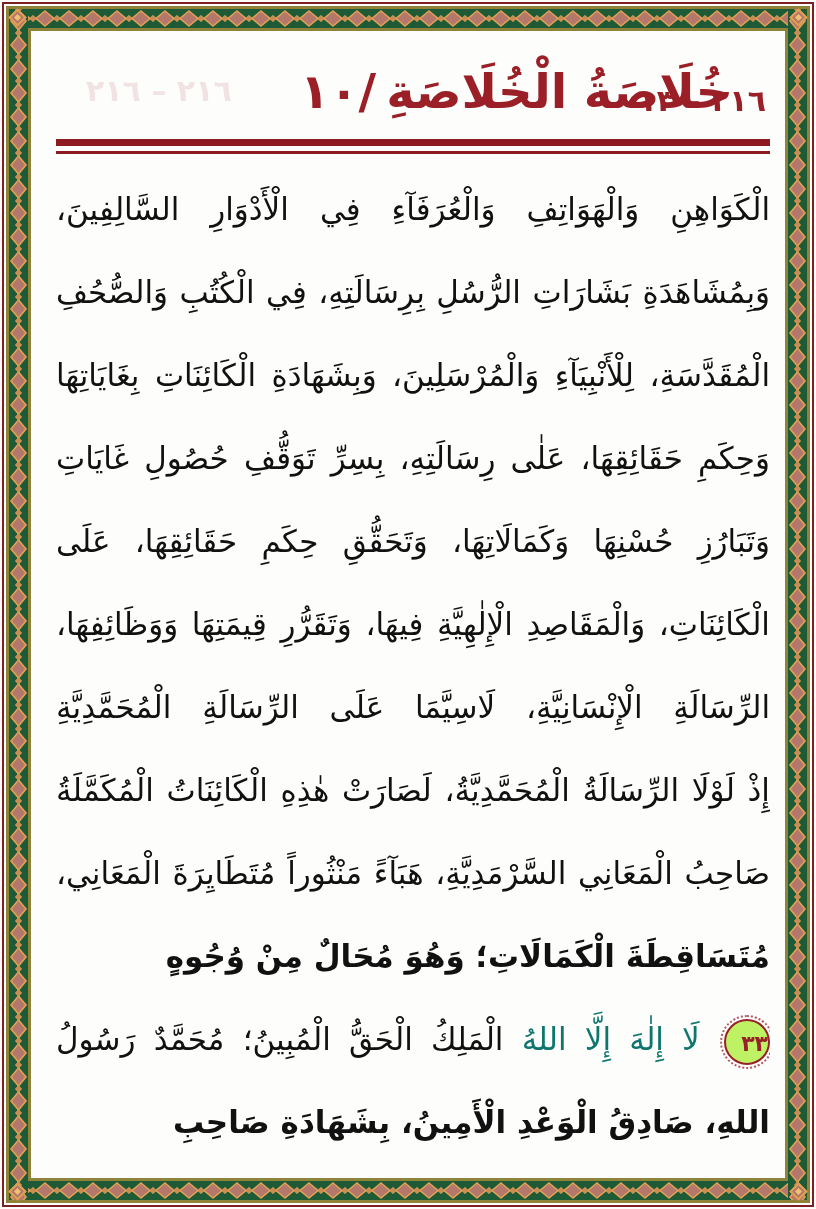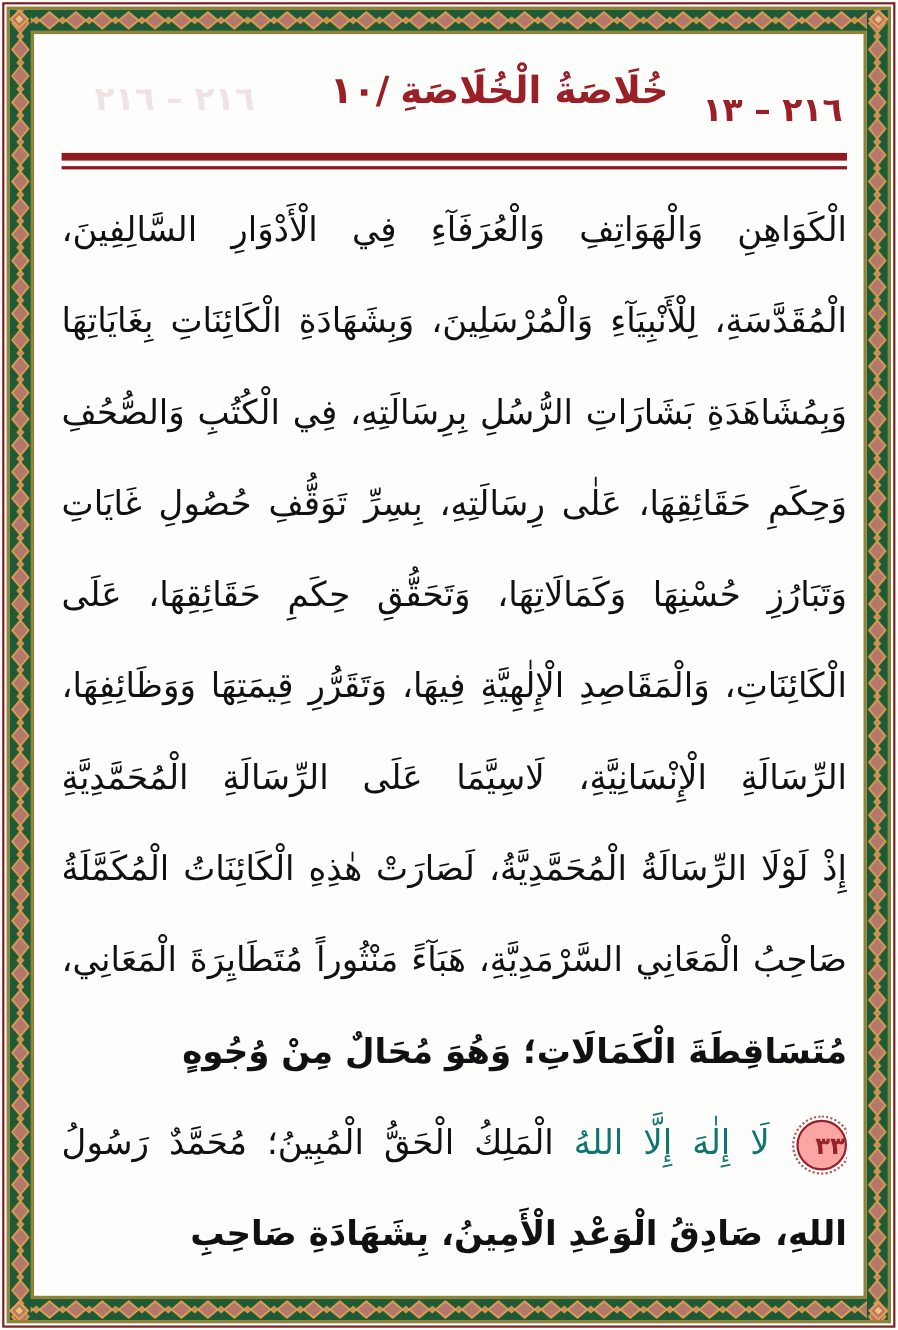--- a/index.html
+++ b/index.html
@@ -22,38 +22,38 @@
   .corner::after{content:"";position:absolute;inset:2px;background:#f0c173;}
   .corner.tl{top:11px;left:11px}.corner.tr{top:11px;right:11px}
   .corner.bl{bottom:11px;left:11px}.corner.br{bottom:11px;right:11px}
 
   
   .content{position:absolute;left:56px;right:46px;top:31px;bottom:31px;}
   .header{position:relative;height:105px;}
   .page-numbers{position:absolute;right:4px;top:40px;direction:rtl;
     font-size:30px;font-weight:bold;color:#9a1f27;letter-spacing:2px;margin-top:12px;}
   .title{position:absolute;left:244px;top:32px;display:flex;align-items:flex-start;gap:10px;
-    font-size:34px;font-weight:bold;color:#9a1f27;}
+    font-size:48px;font-weight:bold;color:#9a1f27;}
   .watermark{position:absolute;left:30px;top:42px;direction:rtl;font-size:30px;font-weight:bold;
     color:rgba(158,40,48,0.12);letter-spacing:2px;text-align:center;}
   .rule-thick{height:7px;background:#8e1a22;margin-top:3px;}
   .rule-thin{height:3px;background:#8e1a22;margin-top:5px;}
 
   .body-text{margin-top:14px;direction:rtl;color:#111111;}
   .line{
     height:83px;line-height:83px;font-size:31px;overflow:hidden;
     text-align:justify;text-align-last:justify;text-justify:inter-word;white-space:normal;
   }
   .line.short{text-align:right;text-align-last:right;font-weight:bold;}
   .red-text{color:#0f766e;}
   .marker{
     display:inline-block;width:46px;height:46px;line-height:46px;border-radius:50%;
     border:2px solid #97202a;outline:2px dotted #b05a62;outline-offset:2px;
     text-align:center;color:#97202a;font-size:22px;font-weight:bold;
-    vertical-align:middle;margin-left:6px;box-sizing:border-box;background:#fca5a5;
+    vertical-align:middle;margin-left:6px;box-sizing:border-box;background:#bef264;
   }
 </style>
 </head>
 <body>
 
 <div class="page">
 
   <div class="b-maroon"></div>
   <div class="b-olive-outer"></div>
   <div class="b-green"></div>
@@ -118,22 +118,22 @@
         <span>خُلَاصَةُ الْخُلَاصَةِ</span>
       </div>
       <div class="page-numbers">٢١٦ – ١٣</div>
     </div>
 
     <div class="rule-thick"></div>
     <div class="rule-thin"></div>
 
     <div class="body-text">
       <div class="line">الْكَوَاهِنِ وَالْهَوَاتِفِ وَالْعُرَفَآءِ فِي الْأَدْوَارِ السَّالِفِينَ،</div>
+      <div class="line">وَبِمُشَاهَدَةِ بَشَارَاتِ الرُّسُلِ بِرِسَالَتِهِ، فِي الْكُتُبِ وَالصُّحُفِ</div>
       <div class="line">الْمُقَدَّسَةِ، لِلْأَنْبِيَآءِ وَالْمُرْسَلِينَ، وَبِشَهَادَةِ الْكَائِنَاتِ بِغَايَاتِهَا</div>
-      <div class="line">وَبِمُشَاهَدَةِ بَشَارَاتِ الرُّسُلِ بِرِسَالَتِهِ، فِي الْكُتُبِ وَالصُّحُفِ</div>
       <div class="line">وَحِكَمِ حَقَائِقِهَا، عَلٰى رِسَالَتِهِ، بِسِرِّ تَوَقُّفِ حُصُولِ غَايَاتِ</div>
       <div class="line">وَتَبَارُزِ حُسْنِهَا وَكَمَالَاتِهَا، وَتَحَقُّقِ حِكَمِ حَقَائِقِهَا، عَلَى</div>
       <div class="line">الْكَائِنَاتِ، وَالْمَقَاصِدِ الْإِلٰهِيَّةِ فِيهَا، وَتَقَرُّرِ قِيمَتِهَا وَوَظَائِفِهَا،</div>
       <div class="line">الرِّسَالَةِ الْإِنْسَانِيَّةِ، لَاسِيَّمَا عَلَى الرِّسَالَةِ الْمُحَمَّدِيَّةِ الْجَامِعَةِ؛</div>
       <div class="line">إِذْ لَوْلَا الرِّسَالَةُ الْمُحَمَّدِيَّةُ، لَصَارَتْ هٰذِهِ الْكَائِنَاتُ الْمُكَمَّلَةُ</div>
       <div class="line">صَاحِبُ الْمَعَانِي السَّرْمَدِيَّةِ، هَبَآءً مَنْثُوراً مُتَطَايِرَةَ الْمَعَانِي،</div>
       <div class="line short">مُتَسَاقِطَةَ الْكَمَالَاتِ؛ وَهُوَ مُحَالٌ مِنْ وُجُوهٍ وَجِهَاتٍ..</div>
 
       <div class="line">
         <span class="marker">

